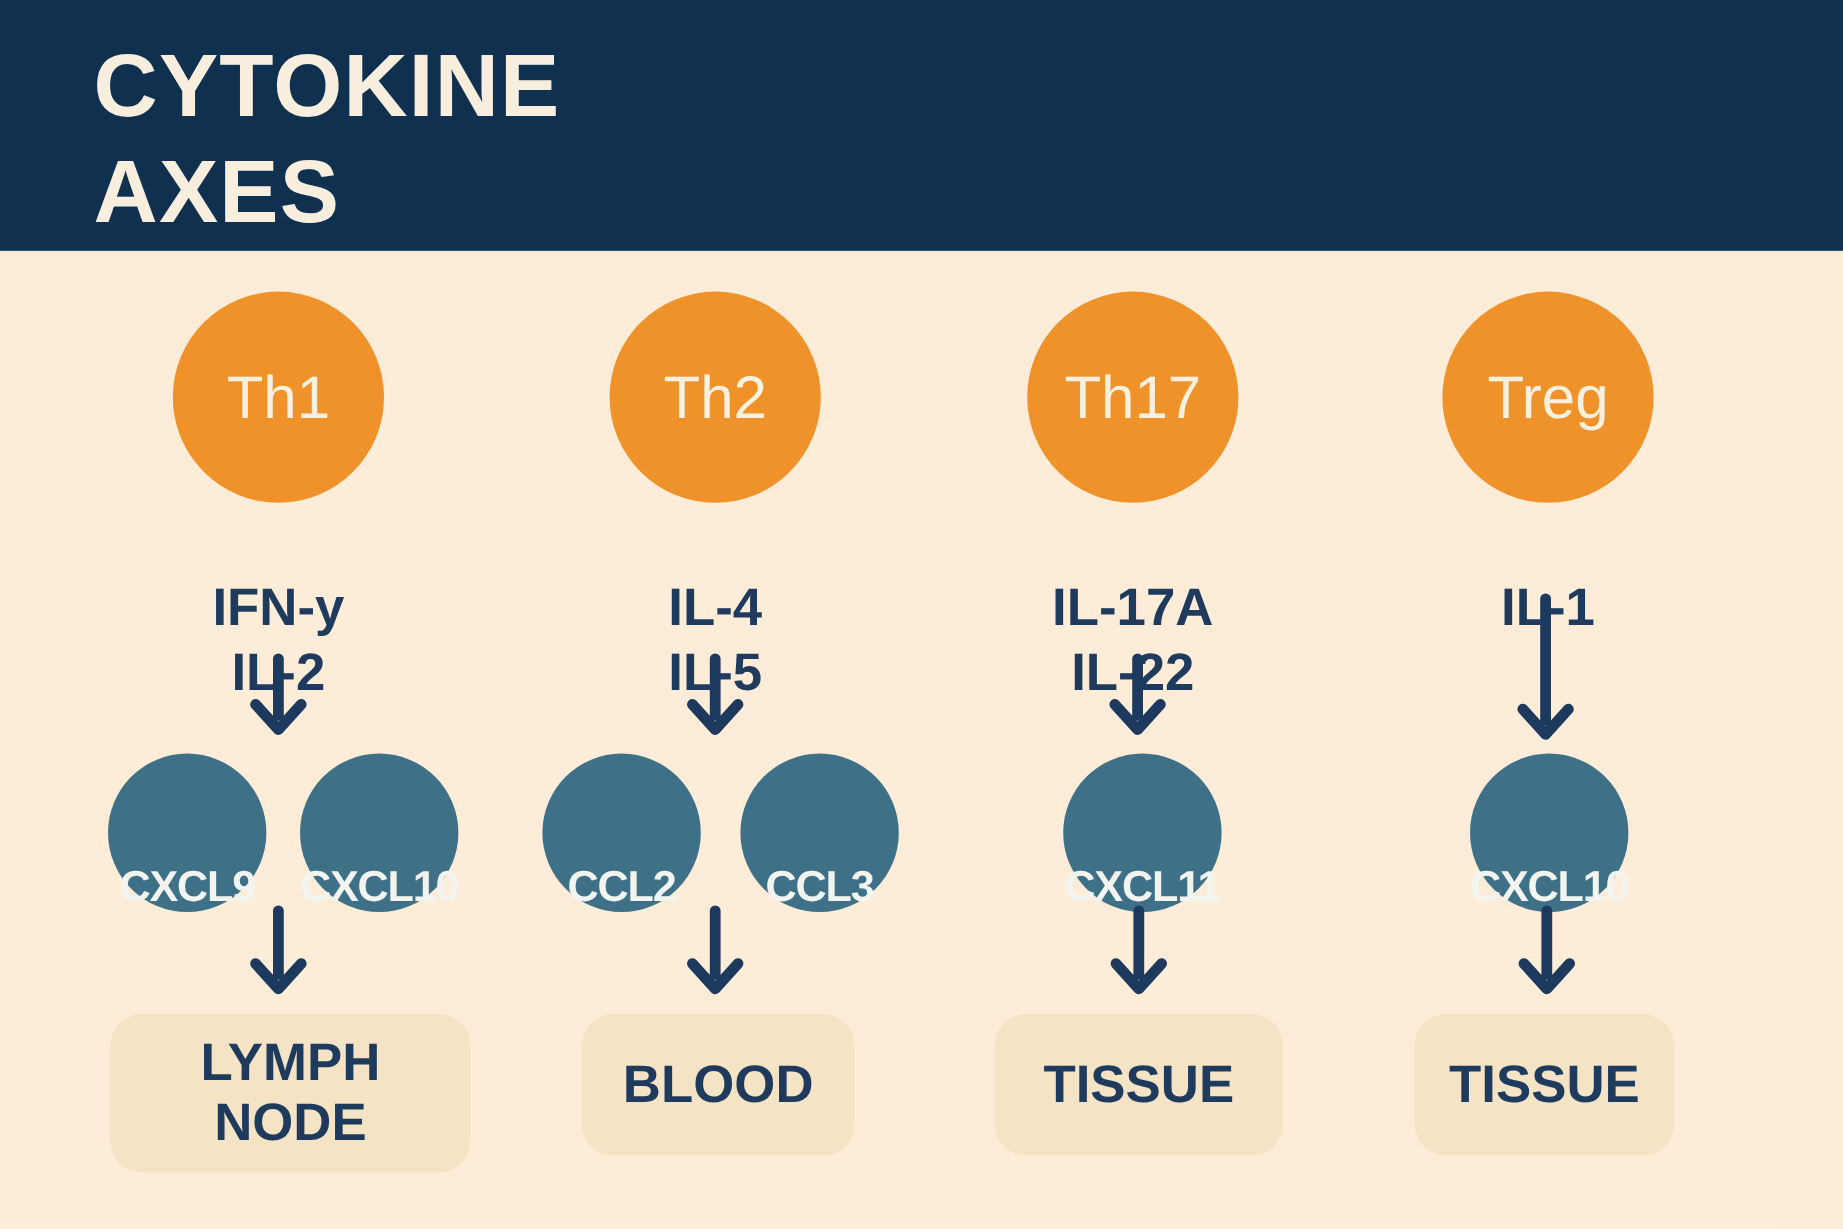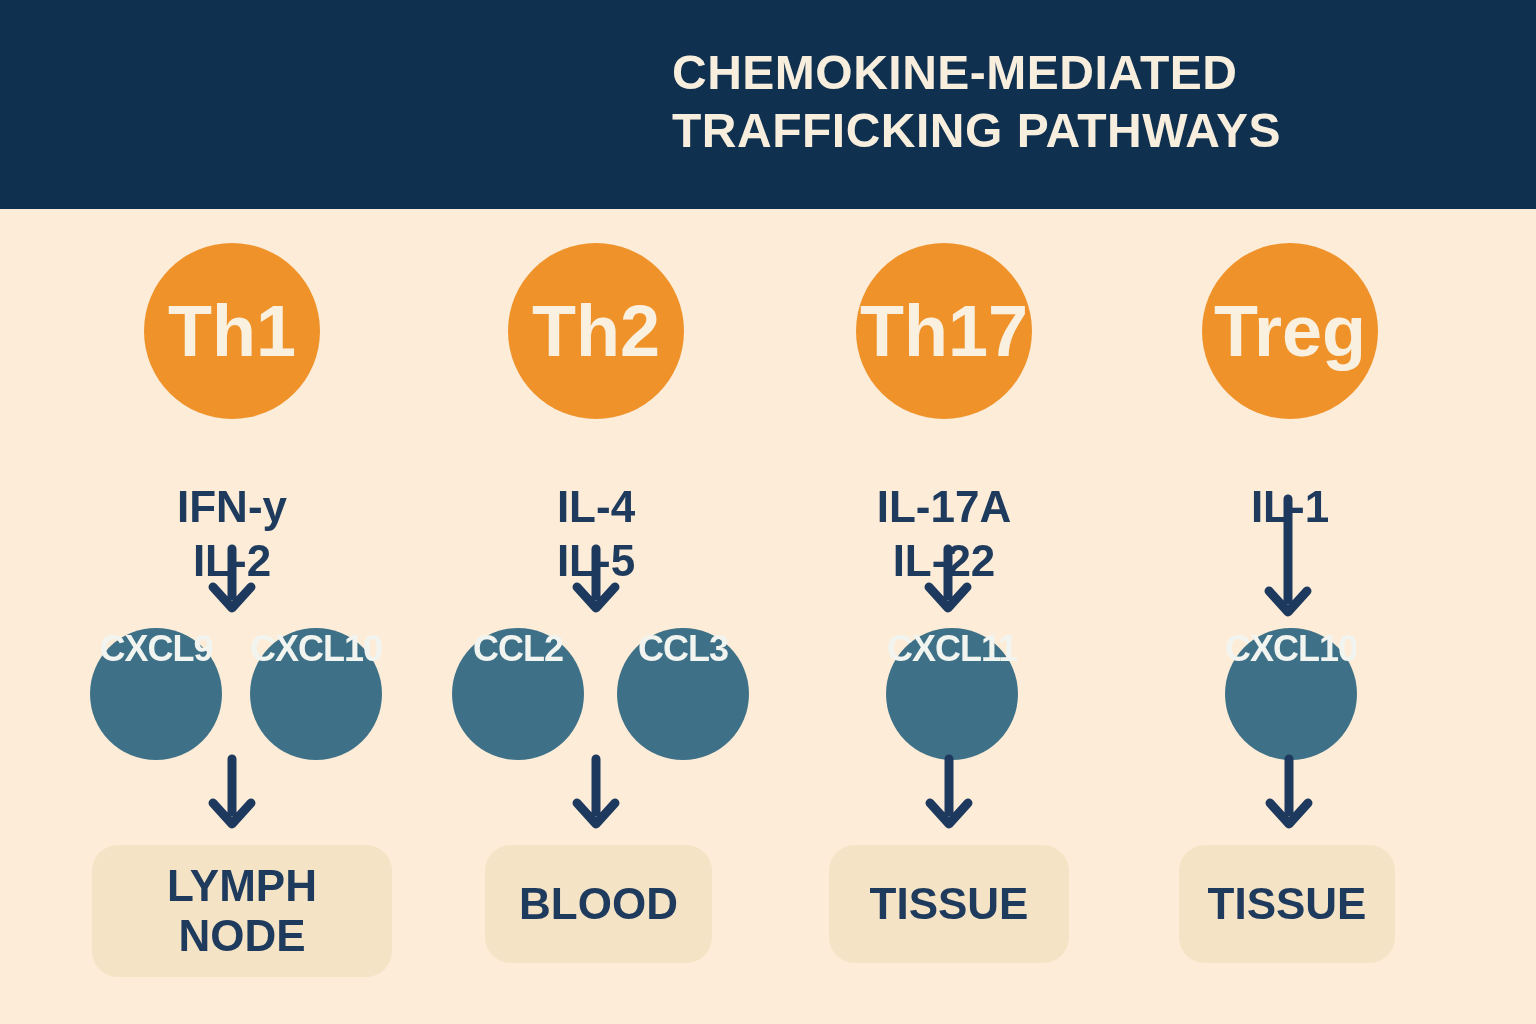--- a/index.html
+++ b/index.html
@@ -17,39 +17,39 @@
   html,body{width:1536px;height:1024px;}
   body{font-family:"Liberation Sans", sans-serif;background:#ffffff;}
   .stage{position:relative;width:1536px;height:1024px;background:var(--page-bg);overflow:hidden;}
   .header{position:absolute;left:0;top:0;width:1536px;height:209px;background:var(--header-bg);}
   .title{position:absolute;left:78px;top:28px;font-size:74px;font-weight:800;line-height:88px;
          letter-spacing:1px;color:var(--header-text);white-space:pre-line;}
   .subtitle{position:absolute;left:672px;top:44px;font-size:48px;font-weight:800;line-height:58px;
          letter-spacing:0.5px;color:var(--header-text);white-space:pre-line;}
   .cell-circle{position:absolute;width:176px;height:176px;border-radius:50%;background:var(--cell-circle);
          display:flex;align-items:center;justify-content:center;color:var(--circle-text);
-         font-size:72px;font-weight:700;}
+         font-size:50px;font-weight:400;}
   .cyto{position:absolute;width:240px;top:436px;text-align:center;font-size:44px;font-weight:800;
          line-height:54px;color:var(--body-text);white-space:pre-line;margin-top:44px;}
   .chemo{position:absolute;width:132px;height:132px;border-radius:50%;background:var(--chemokine-circle);
-         display:flex;align-items:flex-start;justify-content:center;color:#f2f4f0;
+         display:flex;align-items:flex-end;justify-content:center;color:#f2f4f0;
          font-size:36px;font-weight:800;letter-spacing:-1px;}
   .arrow{position:absolute;color:var(--arrow);}
   .dest{position:absolute;border-radius:26px;background:var(--destination-box);
          display:flex;align-items:center;justify-content:center;text-align:center;
          font-size:44px;font-weight:800;line-height:50px;color:var(--body-text);white-space:pre-line;}
 </style>
 </head>
 <body>
 
 <div class="stage">
 
   <div class="header">
-    <div class="subtitle">CHEMOKINE-MEDIATED
-TRAFFICKING PATHWAYS</div>
+    <div class="title">CYTOKINE
+AXES</div>
   </div>
 
   <div>
     <div class="cell-circle" style="left:144px;top:243px;">
       <span>Th1</span>
     </div>
     <div class="cyto" style="left:112px;">IFN-y
 IL-2</div>
     <svg class="arrow" style="left:204px;top:544px;" width="56" height="74" viewBox="0 0 56 74">
       <path d="M28 5 V52 M9 43 L28 64 L47 43" fill="none" stroke="currentColor" stroke-width="9" stroke-linecap="round" stroke-linejoin="round"></path>

